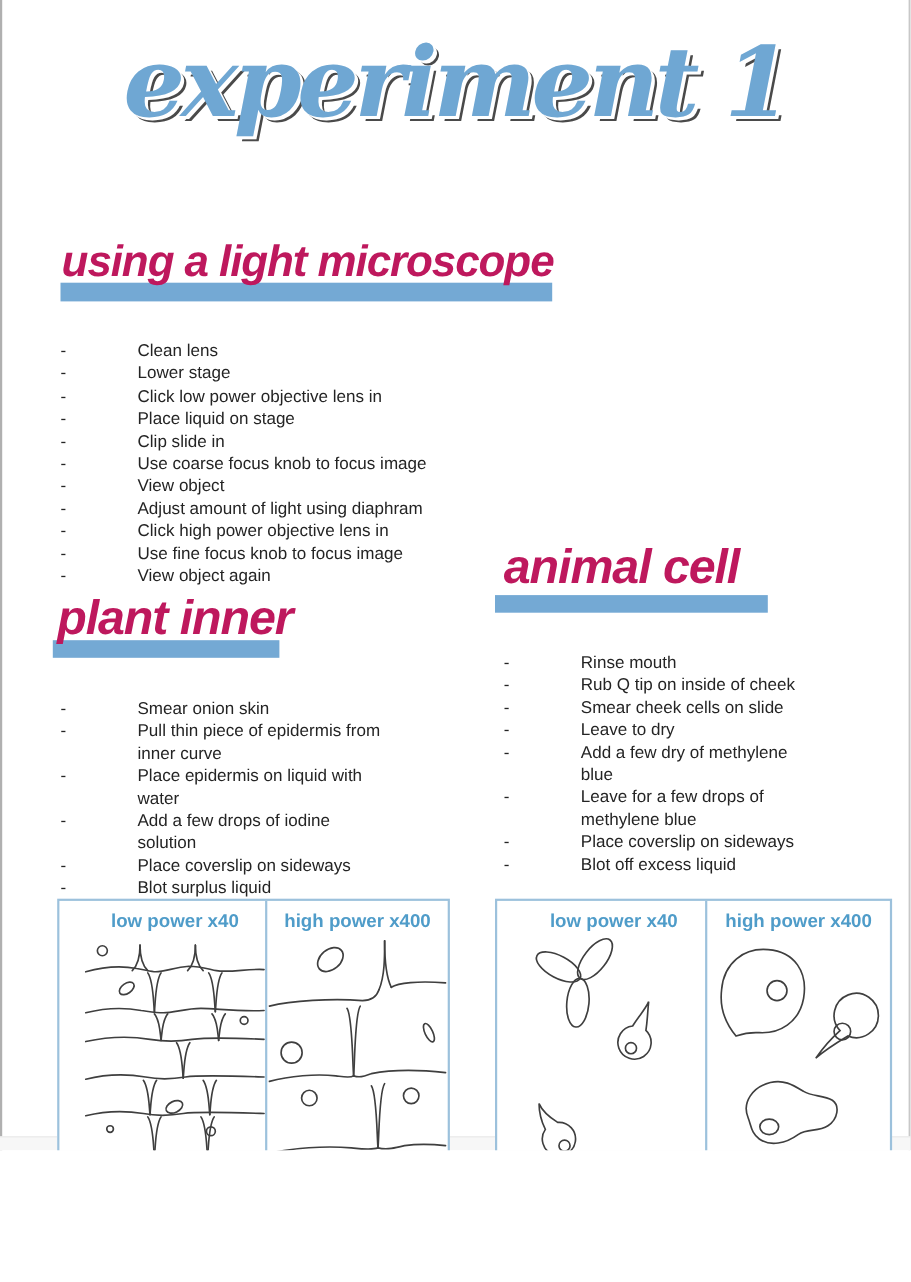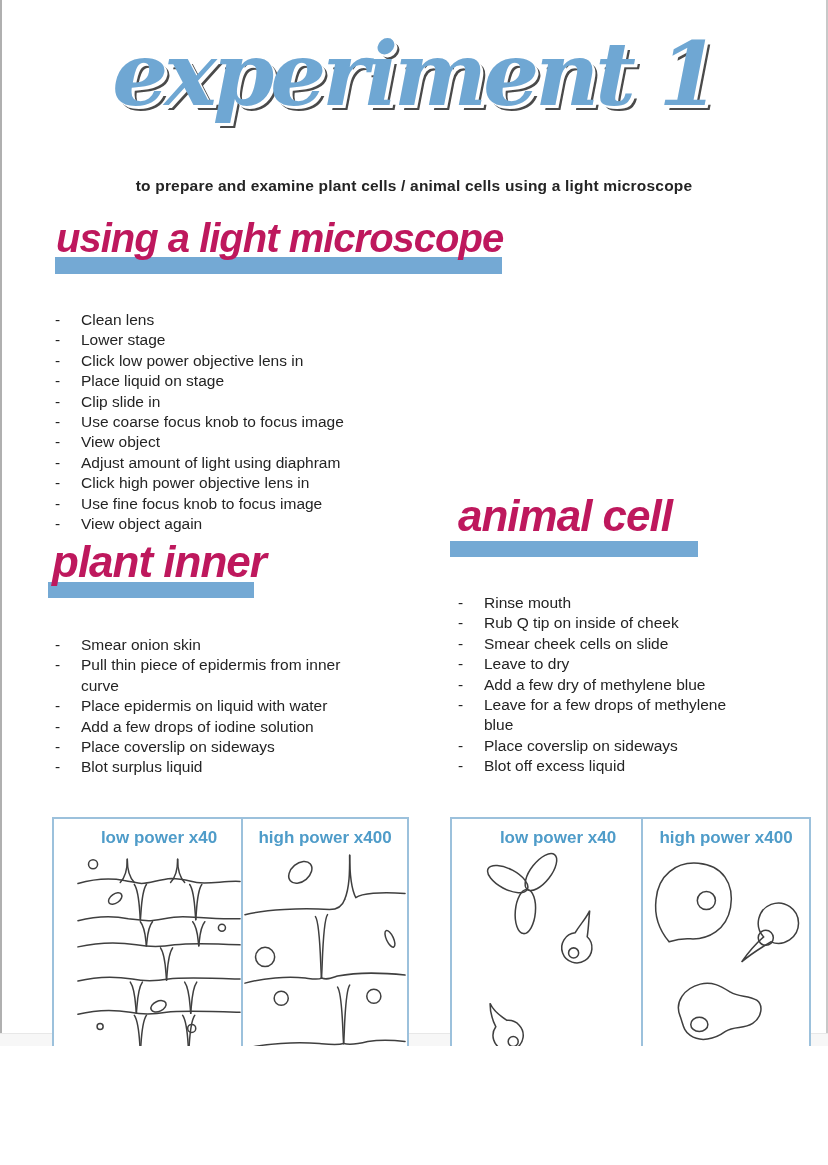--- a/index.html
+++ b/index.html
@@ -23,21 +23,21 @@
   .h-micro{left:56px;top:216px;font-size:40px;}
   .bar-micro{left:55px;top:257px;width:447px;height:17px;}
   .h-plant{left:52px;top:538px;font-size:44px;}
   .bar-plant{left:48px;top:582px;width:206px;height:16px;}
   .h-animal{left:458px;top:492px;font-size:44px;}
   .bar-animal{left:450px;top:541px;width:248px;height:16px;}
 
   .list{position:absolute;font-size:15.5px;line-height:20.4px;color:#242424;font-weight:500;}
   .list .li{display:flex;align-items:flex-start;}
   .list .dash{flex:0 0 26px;padding-left:3px;}
-  .list .li-text{flex:1;}
+  .list .li-text{flex:1;margin-left:44px;}
   .list-micro{left:52px;top:310px;width:370px;}
   .list-plant{left:52px;top:635px;width:302px;}
   .list-animal{left:455px;top:593px;width:292px;}
 
   .figbox{position:absolute;border:2px solid var(--figure_border_blue,#9cc1dc);
           display:flex;background:#fff;padding-left:23px;}
   .figbox-plant{left:52px;top:817px;width:330px;height:296px;}
   .figbox-animal{left:450px;top:817px;width:334px;height:296px;}
   .figcol{flex:1;position:relative;}
   .figcol + .figcol{border-left:2px solid var(--figure_border_blue,#9cc1dc);}
@@ -49,21 +49,20 @@
 </style>
 </head>
 <body>
 
 <div class="page">
   <div class="edge-left"></div>
   <div class="edge-right"></div>
   <div class="footer-strip"></div>
 
   <div class="title">experiment 1</div>
-  <div class="subtitle">to prepare and examine plant cells / animal cells using a light microscope</div>
 
   <div class="hl-bar bar-micro"></div>
   <div class="script h-micro">using a light microscope</div>
 
   <div class="list list-micro">
 
       <div class="li">
         <span class="dash">-</span>
         <span class="li-text">Clean lens</span>
       </div>

